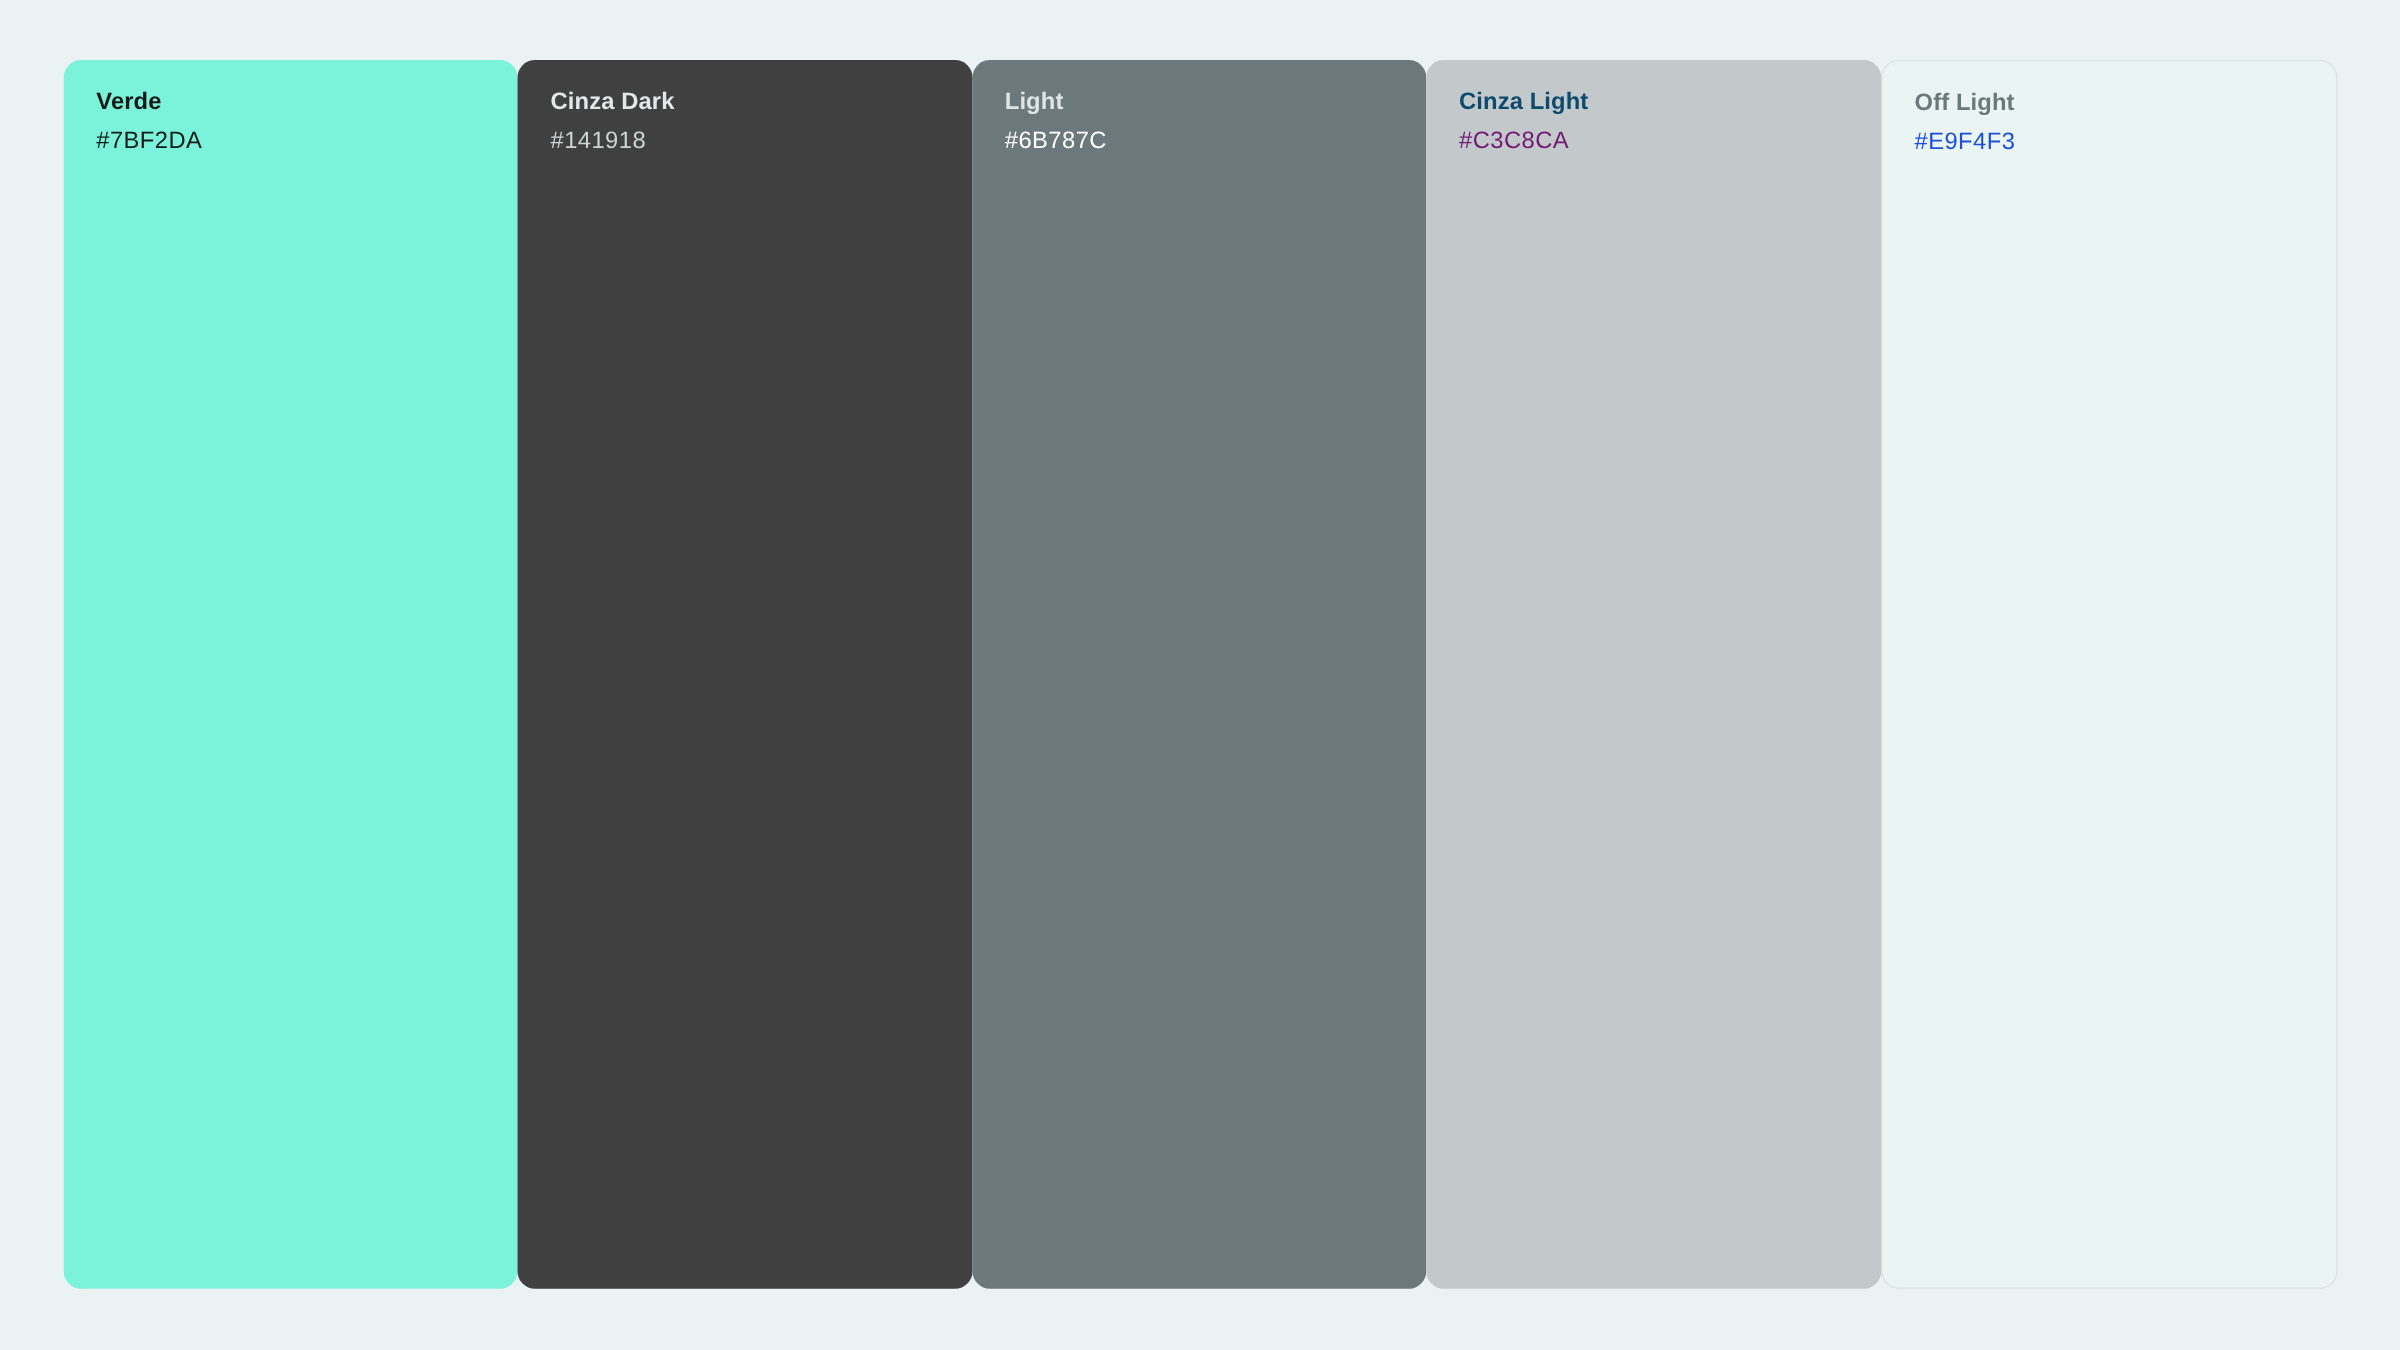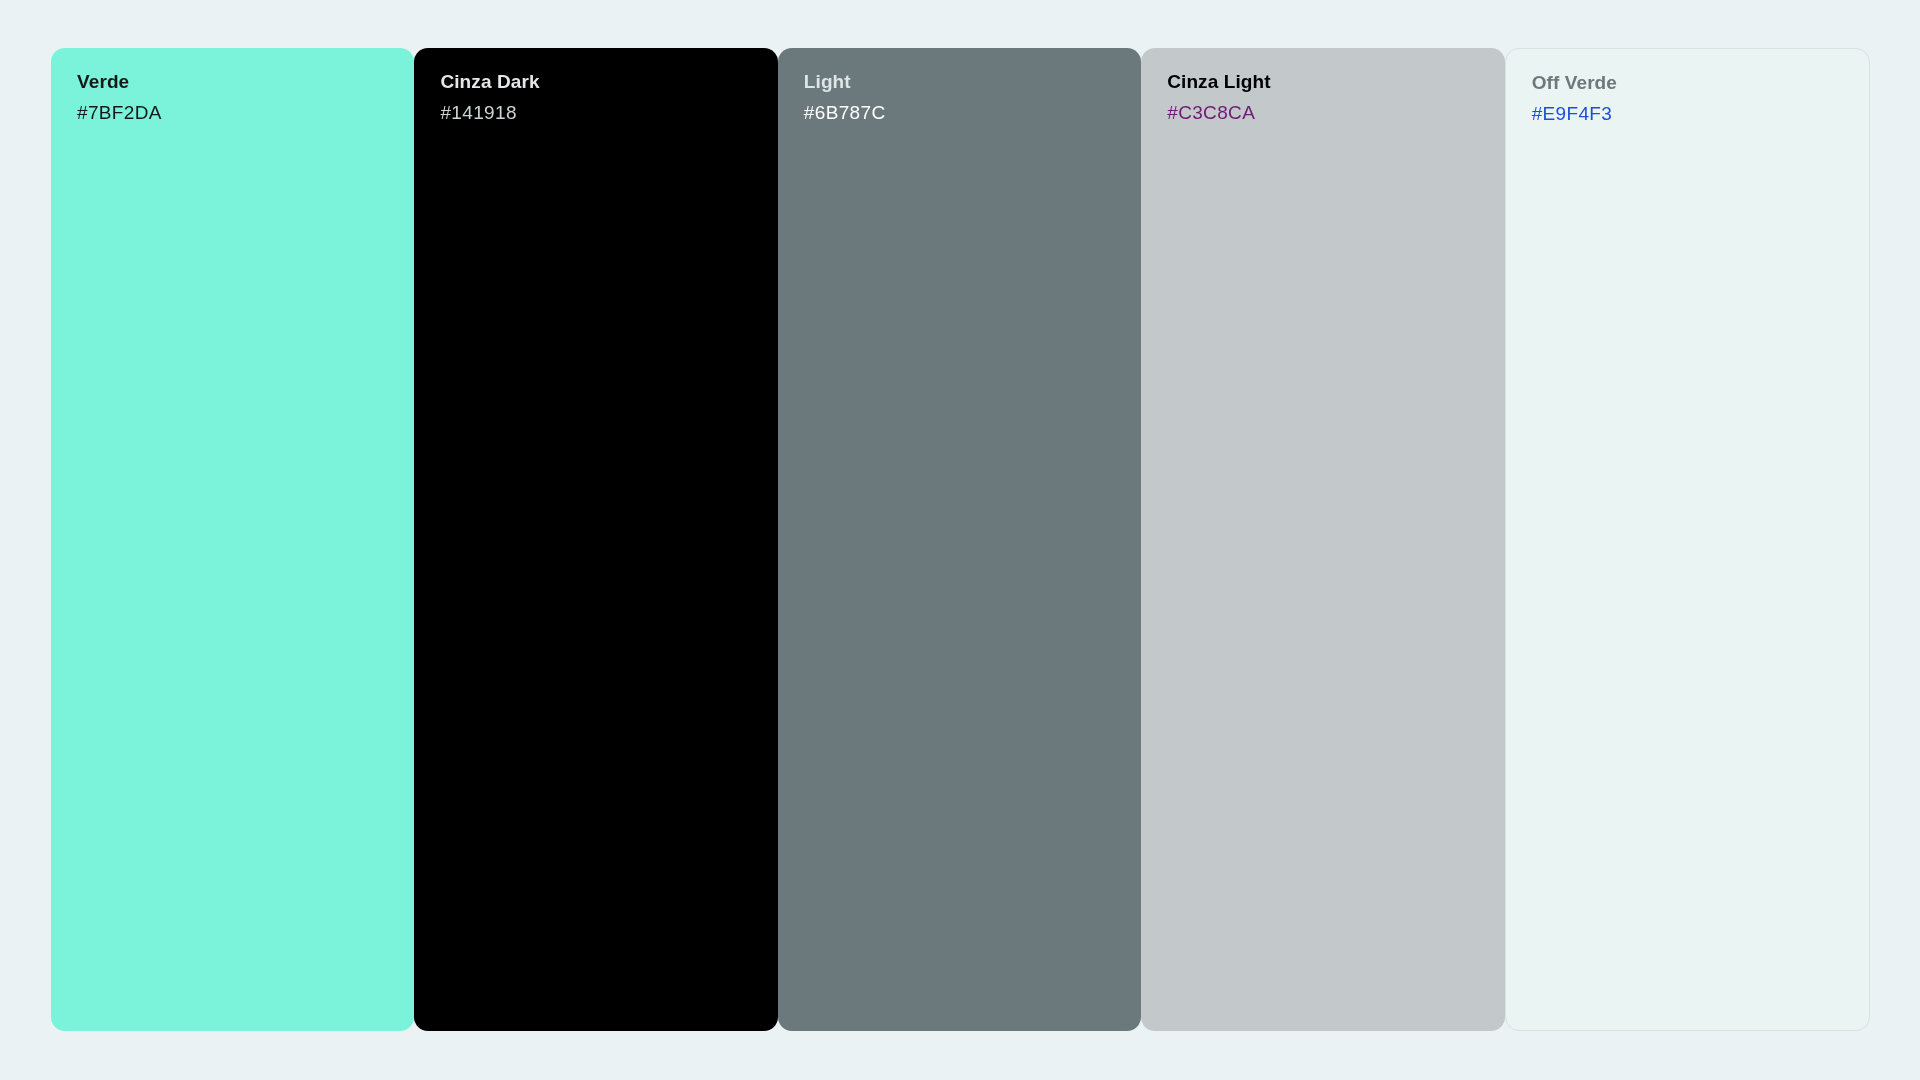--- a/index.html
+++ b/index.html
@@ -57,30 +57,30 @@
 
   
   .card-verde       { background: #7bf2da; }
   .card-verde .swatch-name,
   .card-verde .swatch-hex       { color: #141918; }
 
   .card-azul        { background: #78cddf; }
   .card-azul .swatch-name,
   .card-azul .swatch-hex        { color: #141918; }
 
-  .card-cinza-dark  { background: #000000; }
+  .card-cinza-dark  { background: #404040; }
   .card-cinza-dark .swatch-name { color: #e3e7e7; }
   .card-cinza-dark .swatch-hex  { color: #cdd4d4; }
 
   .card-cinza       { background: #6b787c; }
   .card-cinza .swatch-name      { color: #dfe5e6; }
   .card-cinza .swatch-hex       { color: #ffffff; }
 
   .card-cinza-light { background: #c3c8ca; }
-  .card-cinza-light .swatch-name { color: #000000; }
+  .card-cinza-light .swatch-name { color: #0c4a6e; }
   .card-cinza-light .swatch-hex  { color: #701a75; }
 
   .card-off-white   { background: #e9f4f3; border: 1px solid #d7e2e2; }
   .card-off-white .swatch-name  { color: #6b787c; }
   .card-off-white .swatch-hex   { color: #1d4ed8; }
 </style>
 </head>
 <body>
 
 <div id="palette-board">
@@ -100,17 +100,17 @@
     <span class="swatch-name">Light</span>
     <span class="swatch-hex">#6B787C</span>
   </div>
 
   <div class="swatch-card card-cinza-light">
     <span class="swatch-name">Cinza Light</span>
     <span class="swatch-hex">#C3C8CA</span>
   </div>
 
   <div class="swatch-card card-off-white">
-    <span class="swatch-name">Off Verde</span>
+    <span class="swatch-name">Off Light</span>
     <span class="swatch-hex">#E9F4F3</span>
   </div>
 
 </div>
 
 </body></html>

